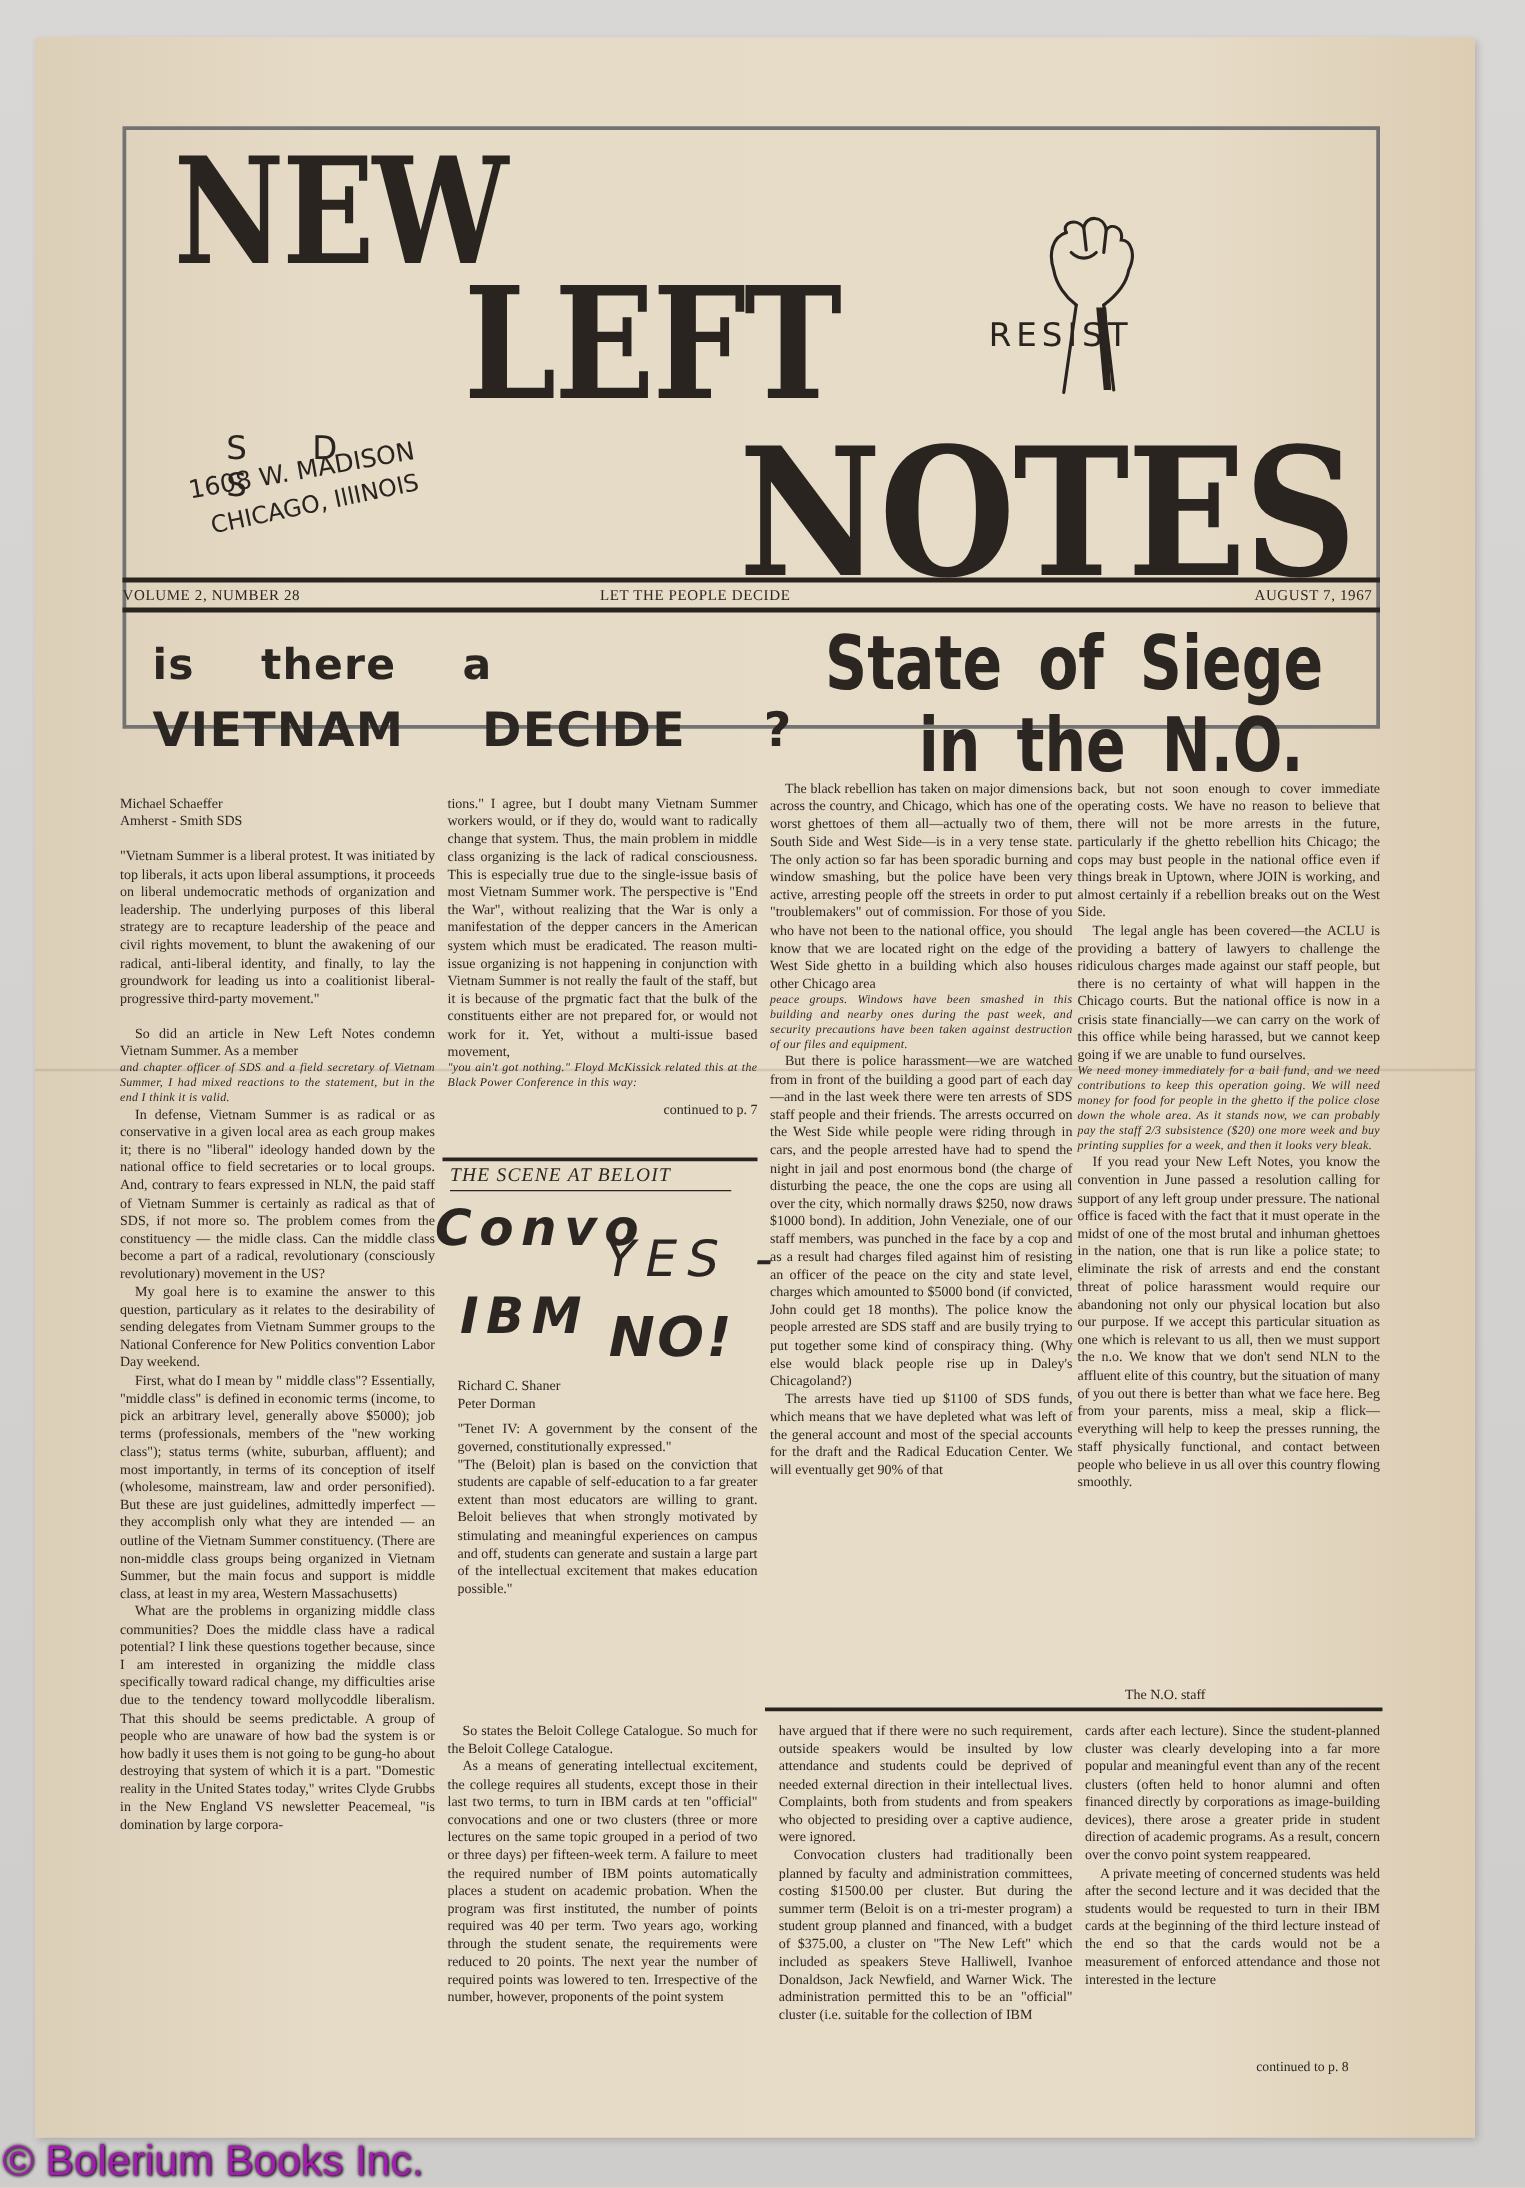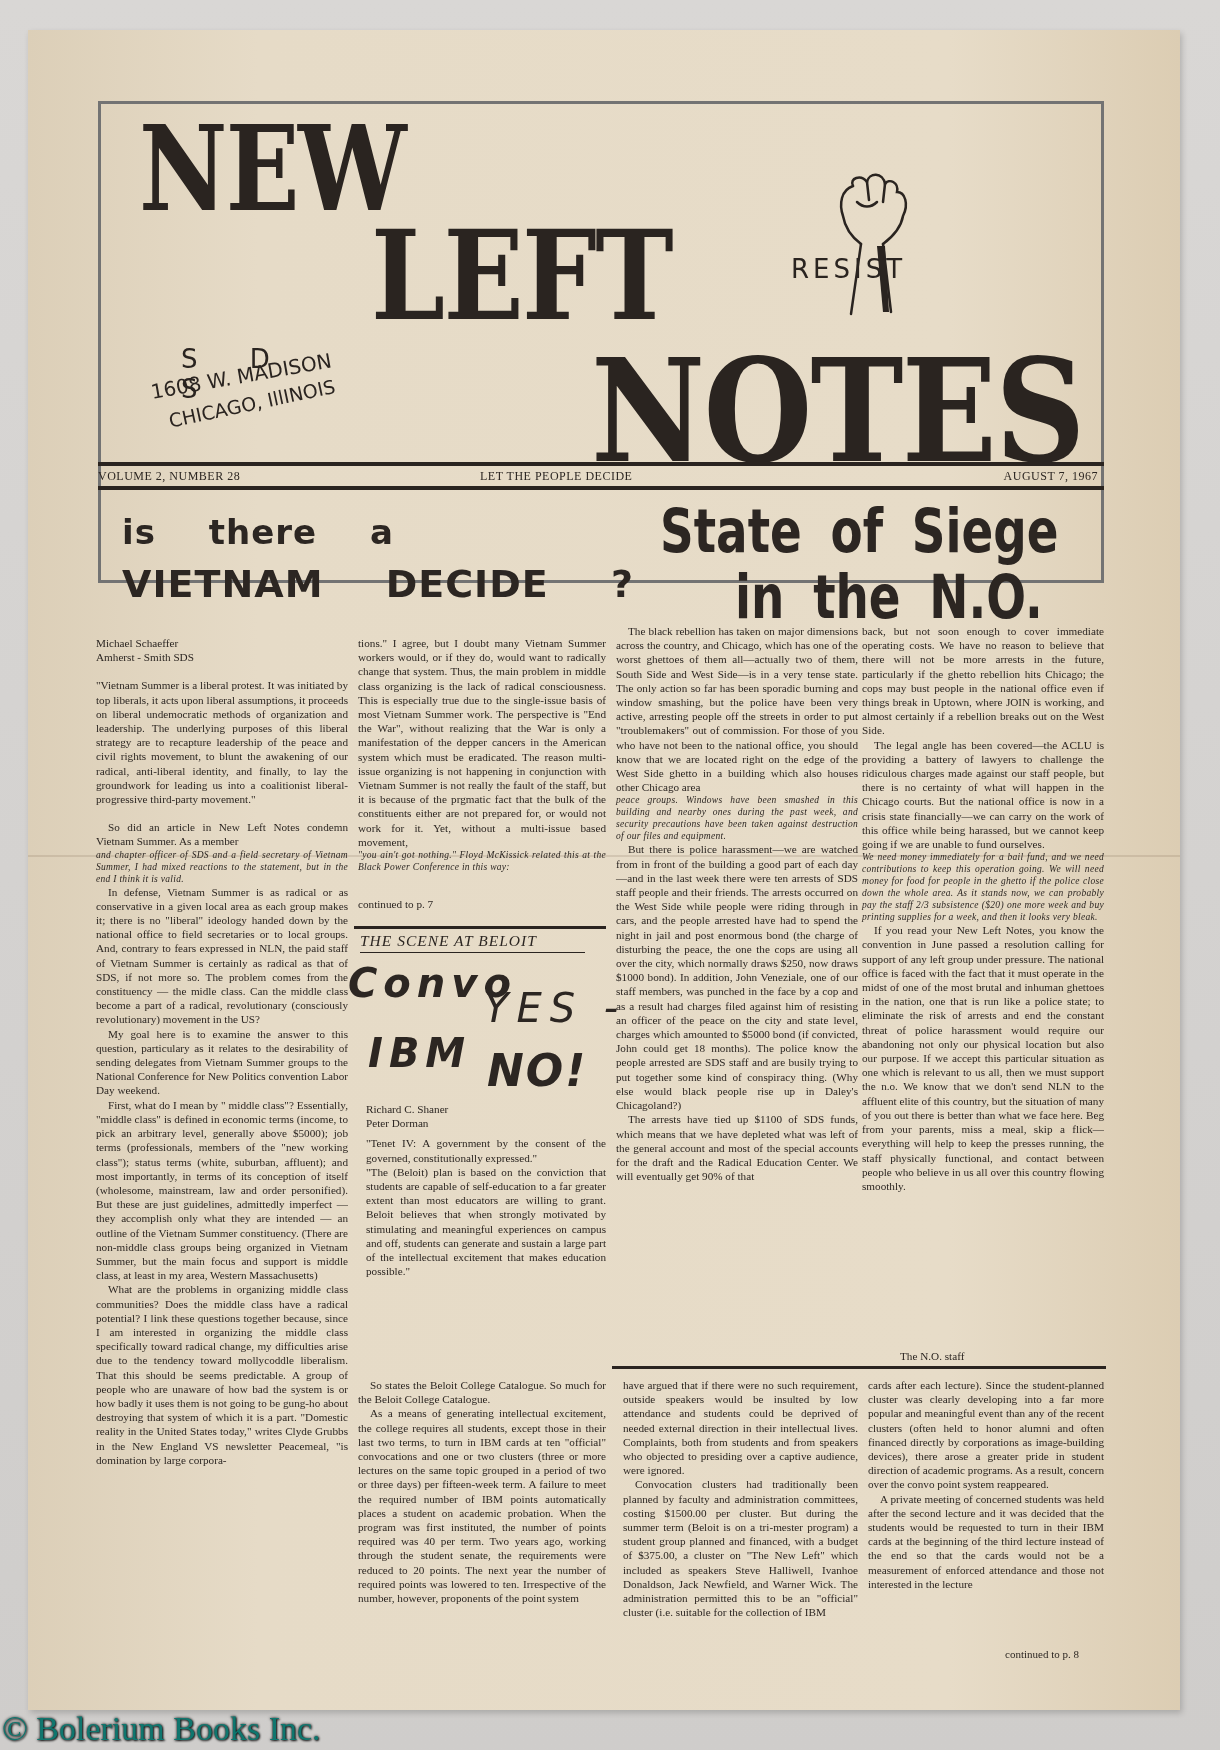--- a/index.html
+++ b/index.html
@@ -27,29 +27,29 @@
   .hl-vietnam1{position:absolute;left:122px;top:512px;font-family:"DejaVu Sans",sans-serif;font-weight:bold;font-size:34px;word-spacing:40px;letter-spacing:1px;}
   .hl-vietnam2{position:absolute;left:122px;top:562px;font-family:"DejaVu Sans",sans-serif;font-weight:bold;font-size:38px;word-spacing:48px;letter-spacing:1px;}
   .hl-siege1{position:absolute;left:660px;top:496px;font-family:"DejaVu Sans",sans-serif;font-weight:bold;font-size:60px;transform:scaleX(.78);transform-origin:left;word-spacing:16px;}
   .hl-siege2{position:absolute;left:735px;top:562px;font-family:"DejaVu Sans",sans-serif;font-weight:bold;font-size:60px;transform:scaleX(.78);transform-origin:left;word-spacing:16px;}
   .col{position:absolute;font-size:11.2px;line-height:14.2px;text-align:justify;}
   .col p{margin:0;text-indent:12px;}
   .col p.noindent{text-indent:0;}
   .byline{font-size:11.2px;line-height:14.2px;margin-bottom:14px;}
   .quote{margin:0 0 12px 36px;}
   .small{font-size:9.5px;line-height:12px;font-style:italic;letter-spacing:.3px;}
-  .cont{font-size:11.2px;margin-top:24px;}
+  .cont{text-align:right;font-size:11.2px;margin-top:8px;}
   .beloit-kicker{position:absolute;left:360px;top:932px;width:225px;font-style:italic;font-size:15.5px;letter-spacing:1px;border-bottom:1.5px solid #2a2420;padding-bottom:2px;}
   .convo{position:absolute;left:348px;top:960px;font-family:"DejaVu Sans",sans-serif;font-weight:bold;font-style:italic;font-size:40px;letter-spacing:6px;}
   .yes{position:absolute;left:484px;top:985px;font-family:"DejaVu Sans",sans-serif;font-weight:normal;font-style:italic;font-size:40px;letter-spacing:8px;}
   .ibm{position:absolute;left:368px;top:1030px;font-family:"DejaVu Sans",sans-serif;font-weight:bold;font-style:italic;font-size:40px;letter-spacing:6px;}
   .no{position:absolute;left:487px;top:1045px;font-family:"DejaVu Sans",sans-serif;font-weight:bold;font-style:italic;font-size:44px;letter-spacing:2px;}
   .staff-sign{position:absolute;left:900px;top:1350px;font-size:11.2px;}
   .cont-p8{position:absolute;left:1005px;top:1648px;font-size:11px;}
-  .watermark{position:absolute;left:2px;top:1710px;font-family:Liberation Serif, serif;font-size:34px;color:#0f766e;text-shadow:0 0 3px #000,1px 1px 2px #333;}
+  .watermark{position:absolute;left:2px;top:1710px;font-family:Liberation Sans, sans-serif;font-size:34px;color:#a21caf;text-shadow:0 0 3px #000,1px 1px 2px #333;}
 </style>
 </head>
 <body>
 
 <div class="backdrop"></div>
 <div class="paper"></div>
 <div class="fold"></div>
 
 <div class="masthead">
   <div class="mh-word mh-new">NEW</div>

